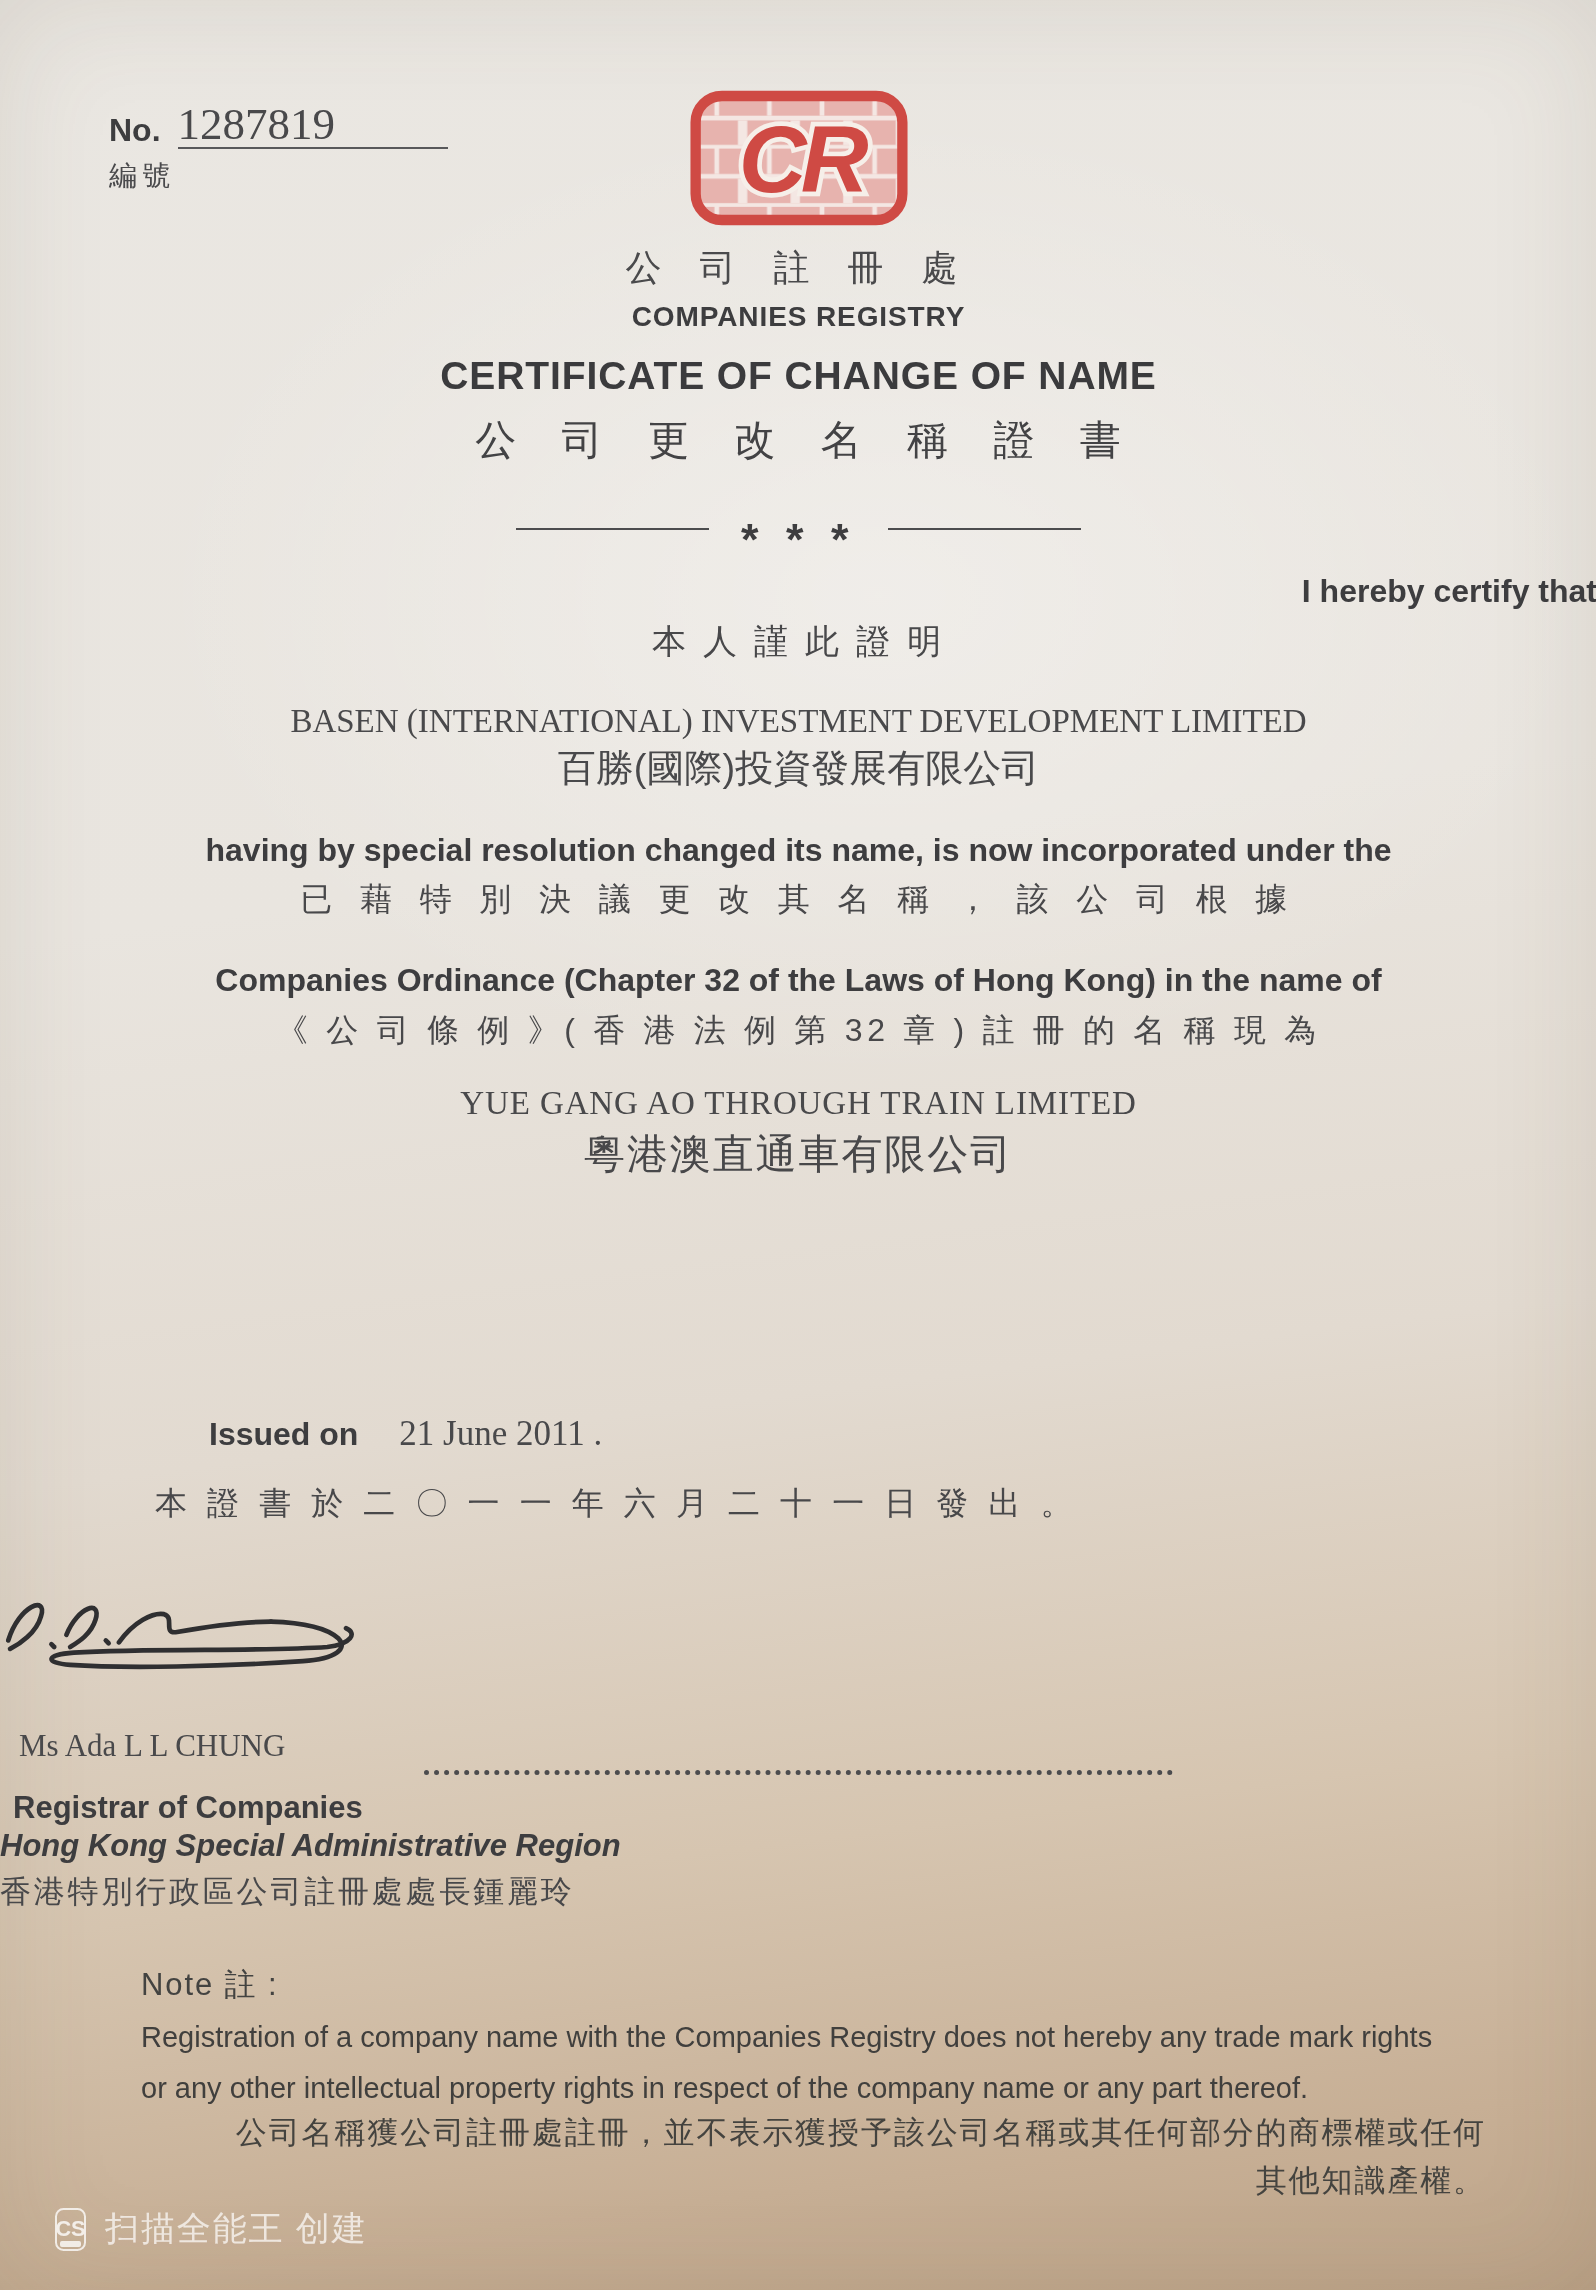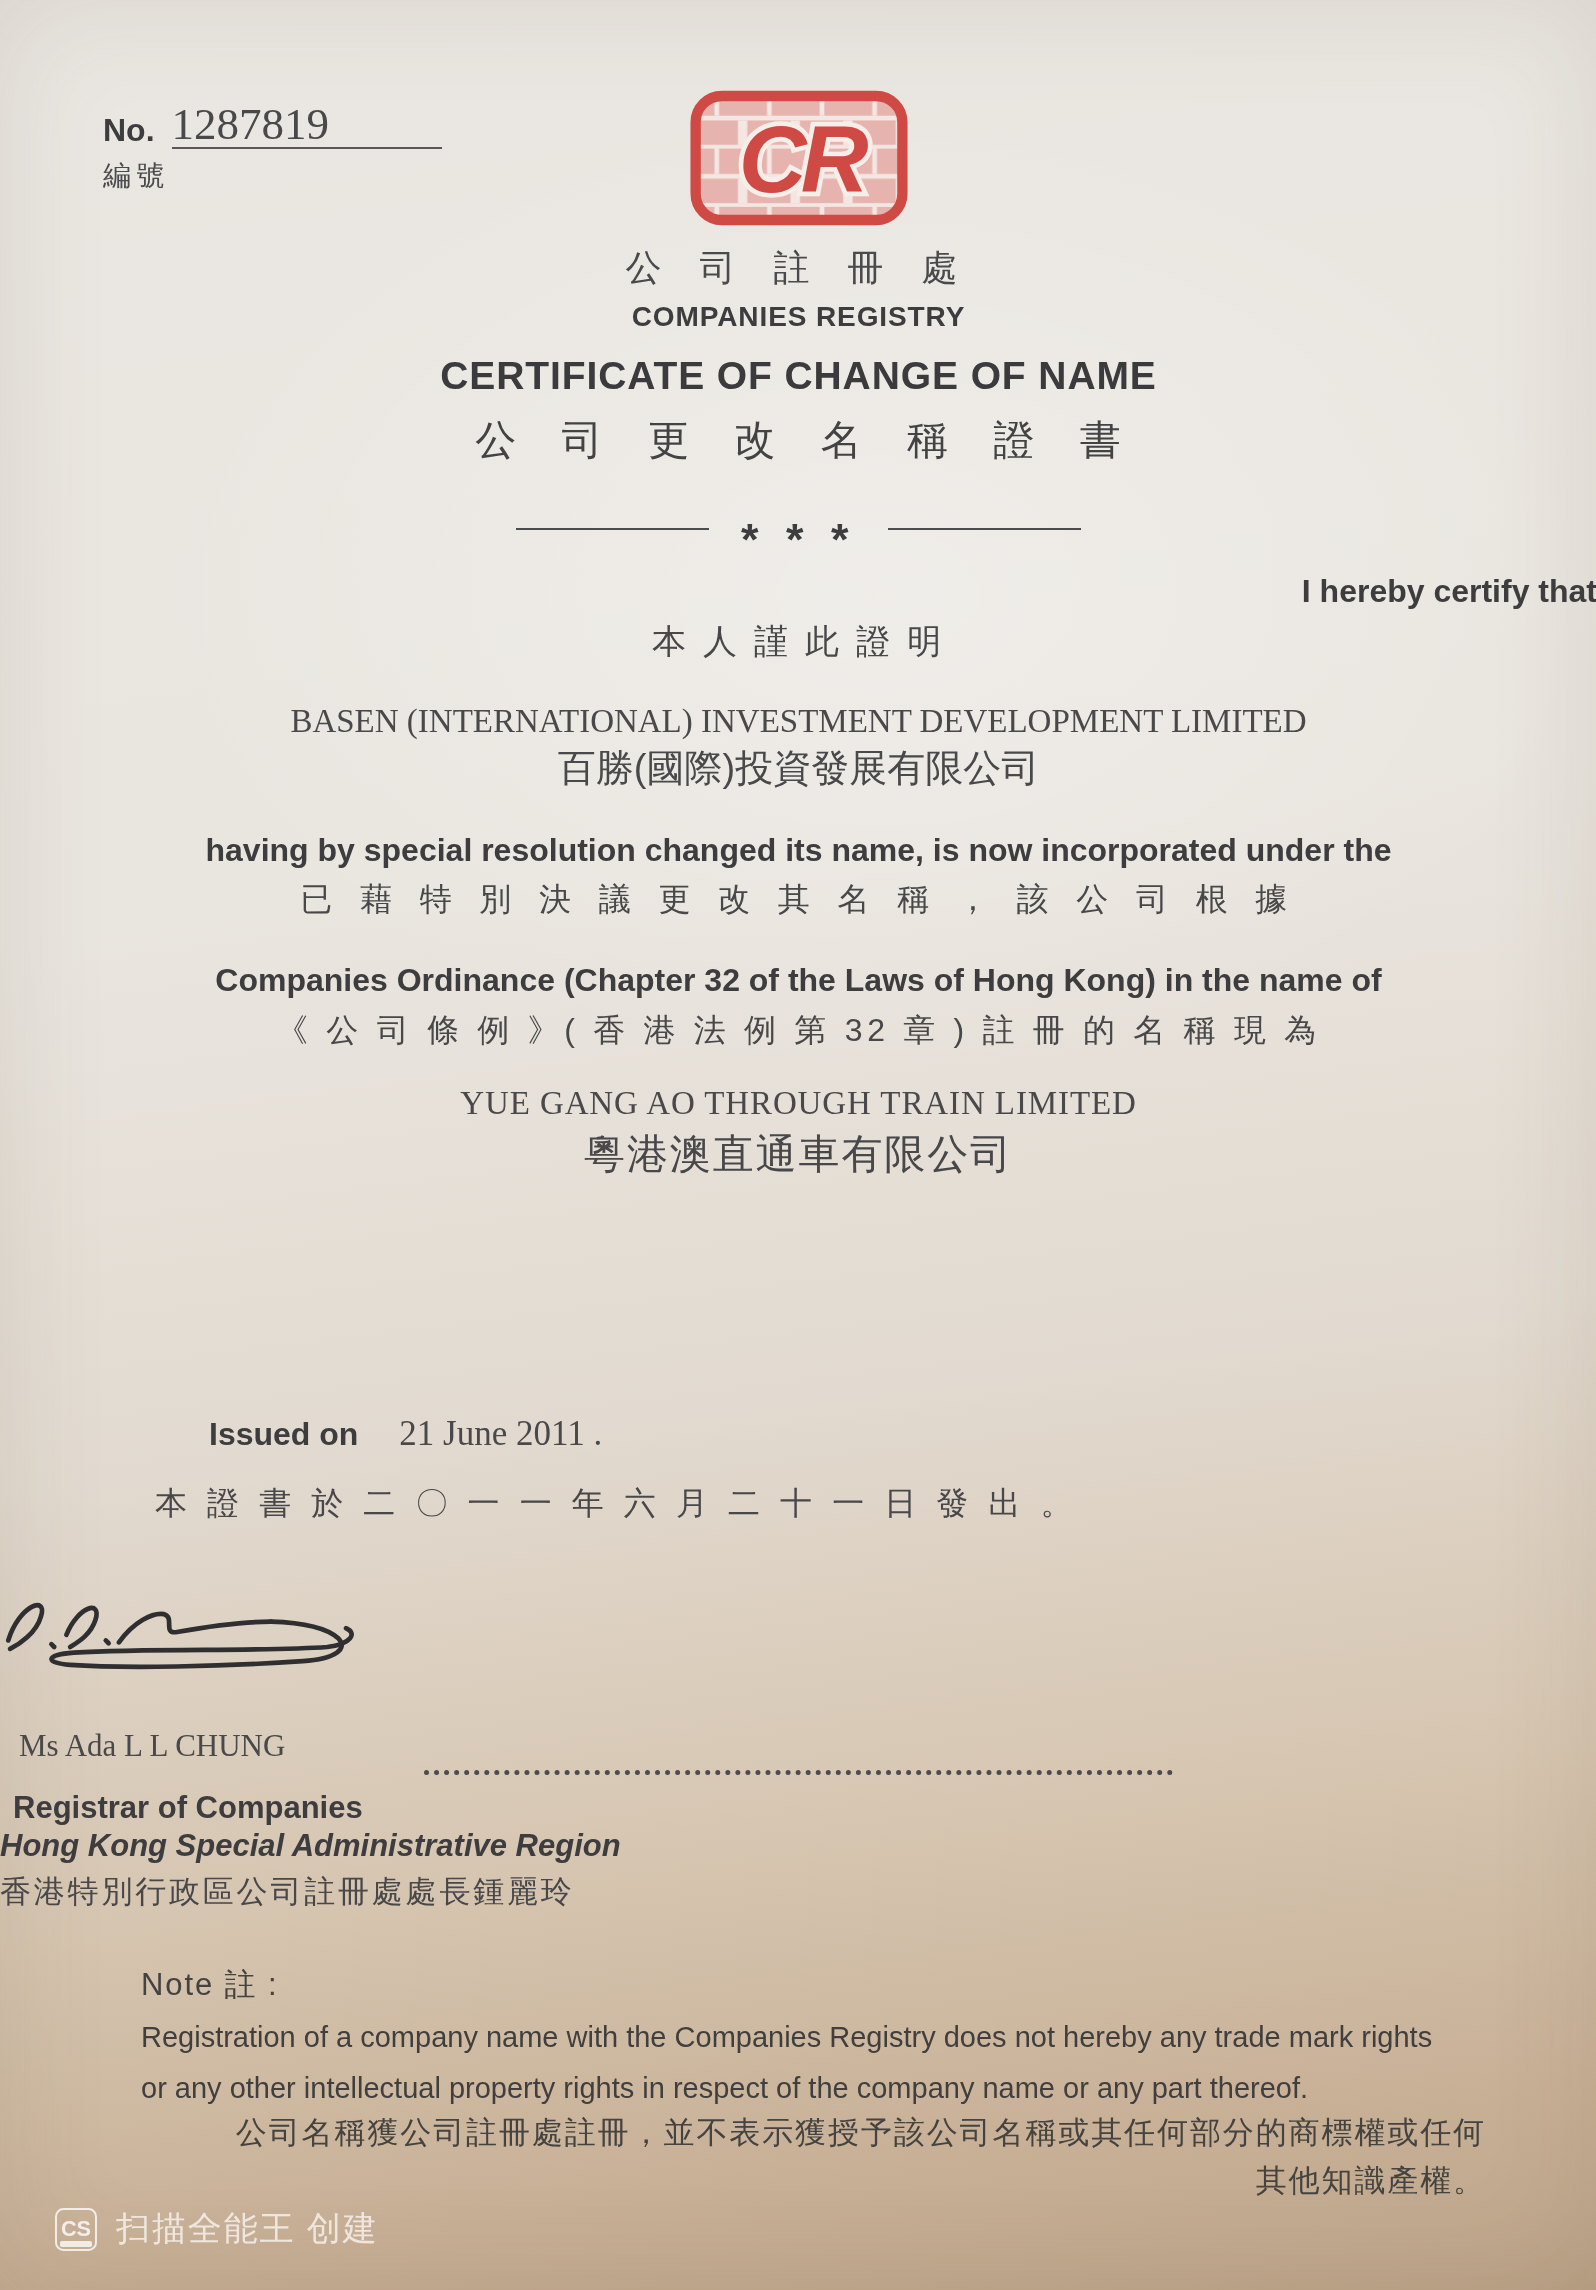--- a/index.html
+++ b/index.html
@@ -22,21 +22,21 @@
         #bda489 100%);
     box-shadow: inset 0 0 113px rgba(90,70,50,0.12);
     font-family: "Liberation Sans", "DejaVu Sans", sans-serif;
     color: #414143;
   }
 
   
   .no-block {
     position: absolute;
     top: 102px;
-    left: 103px;
+    left: 109px;
     width: 339px;
   }
   .no-row { display: flex; align-items: flex-end; }
   .no-label {
     font-weight: bold;
     font-size: 32px;
     color: #3d3d3f;
     margin-right: 17px;
   }
   .no-value {
@@ -248,21 +248,21 @@
   .watermark {
     position: absolute;
     left: 55px;
     bottom: 38px;
     display: flex;
     align-items: center;
     gap: 19px;
     opacity: 0.85;
   }
   .cs-badge {
-    width: 42px;
+    width: 31px;
     height: 43px;
     border: 2.8px solid rgba(255,255,255,0.9);
     border-radius: 8.5px;
     color: rgba(255,255,255,0.92);
     font-weight: bold;
     font-size: 21.7px;
     display: flex;
     align-items: center;
     justify-content: center;
     position: relative;

